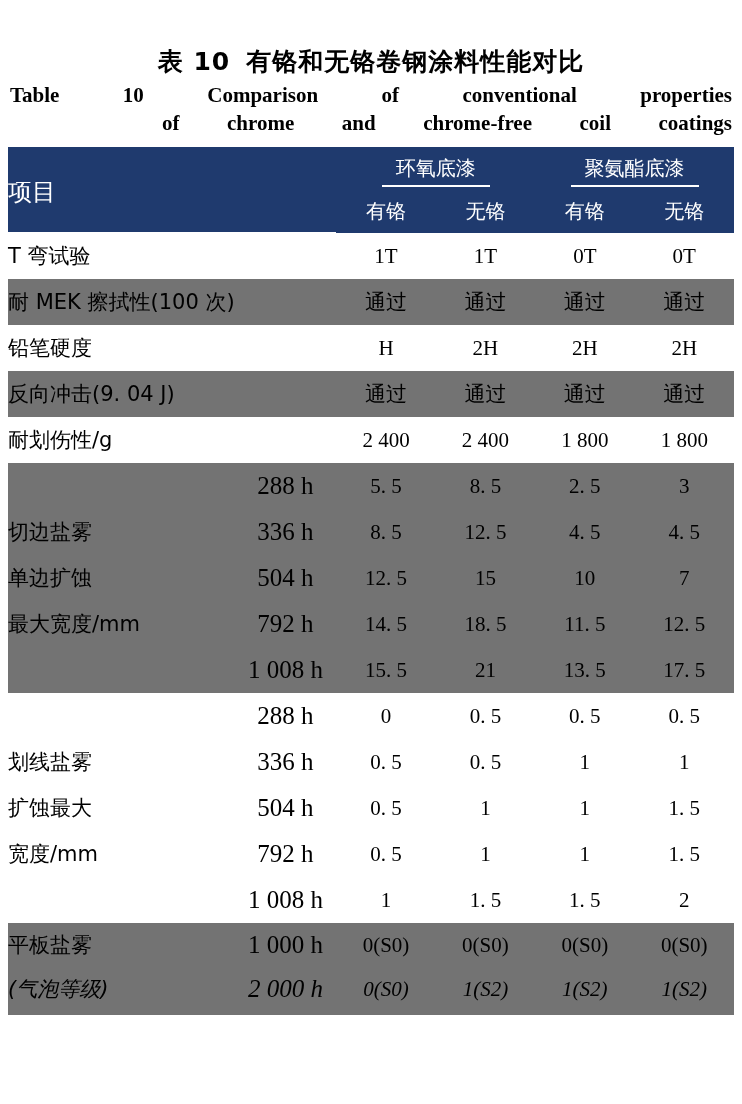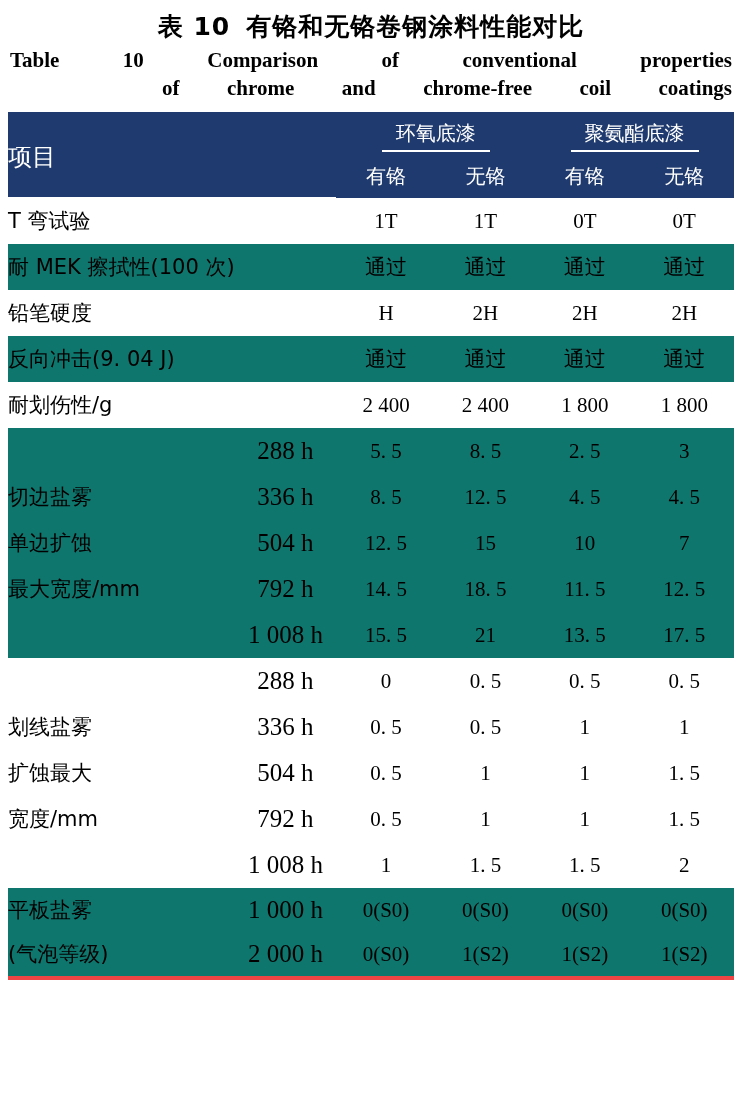--- a/index.html
+++ b/index.html
@@ -23,20 +23,21 @@
 
   
   .title-cn {
     text-align: center;
     font-family: "DejaVu Sans", "Liberation Sans", sans-serif;
     font-weight: bold;
     font-size: 25px;
     letter-spacing: 1px;
     padding-top: 10px;
     padding-bottom: 4px;
+    margin-top: 35px;
   }
   .title-cn .tnum {
     margin-right: 16px;
   }
   .title-en {
     font-family: "Liberation Serif", "DejaVu Serif", serif;
     font-weight: bold;
     font-size: 21px;
     padding: 0 10px;
     line-height: 1.32;
@@ -65,21 +66,22 @@
     font-weight: normal;
     vertical-align: middle;
   }
   .rule-top td {
     border-top: 4px solid #1f3a6e;
   }
   .rule-head-bottom td {
     border-bottom: 2px solid #1f3a6e;
   }
   .rule-bottom td {
-    border-bottom: 4px solid #ef4444;
+    border-bottom: 4px solid #737373;
+    font-style: italic;
   }
 
   .hdr {
     background: #1f3a6e;
     color: #ffffff;
     font-family: "DejaVu Sans", "Liberation Sans", sans-serif;
     font-size: 20px;
     height: 40px;
     text-align: center;
   }
@@ -87,21 +89,21 @@
     text-align: left;
     font-size: 24px;
   }
   .hdr .grp-label {
     display: inline-block;
     border-bottom: 2px solid #ffffff;
     padding: 0 14px 3px 14px;
   }
 
   .rowband {
-    background: #0f766e;
+    background: #737373;
     margin-top: 36px;
   }
   .rowplain {
     background: #ffffff;
   }
   td.lbl {
     text-align: left;
     padding-left: 14px;
     font-family: "DejaVu Sans", "Liberation Sans", sans-serif;
     font-size: 21px;

